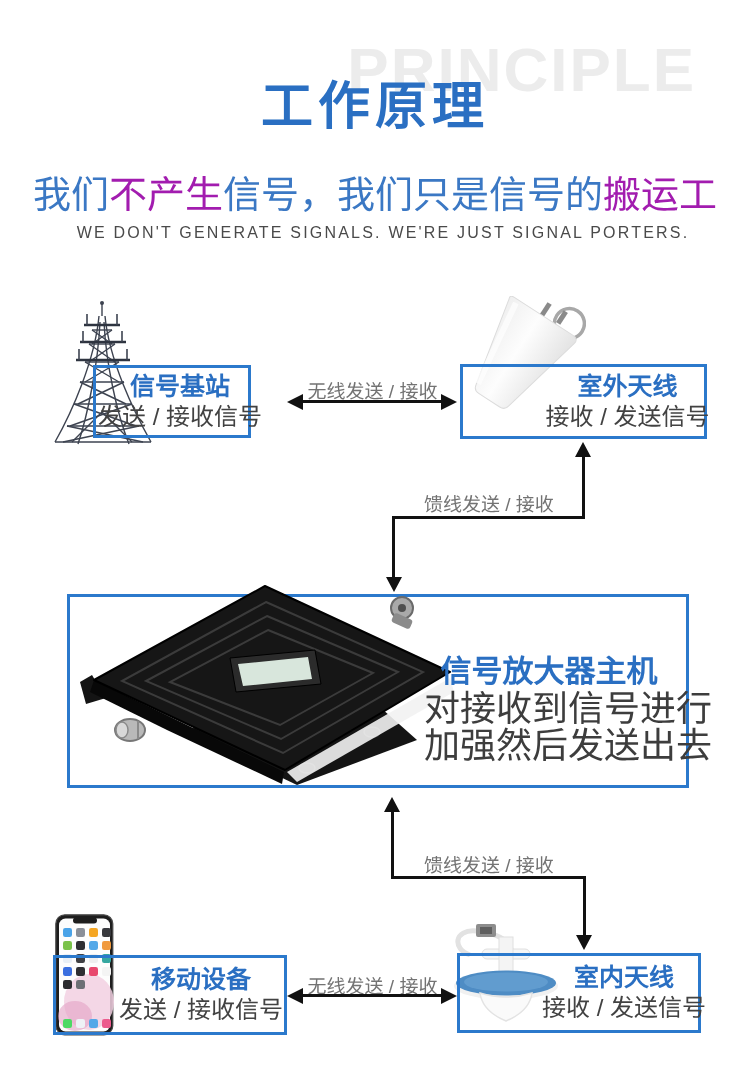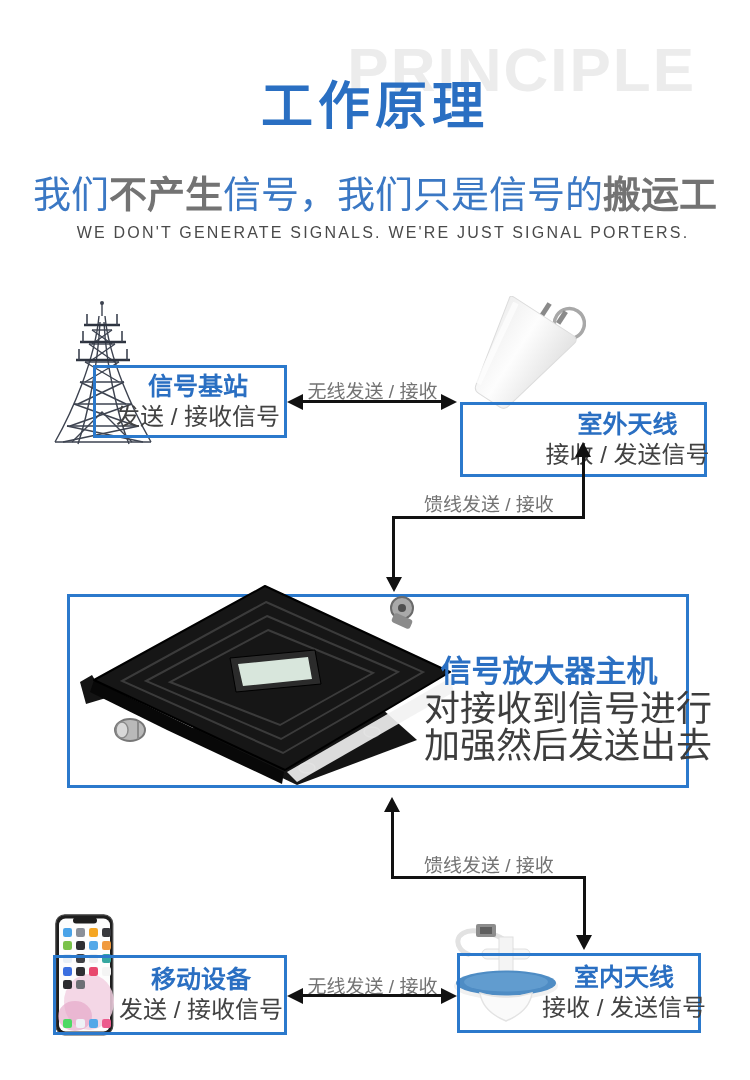--- a/index.html
+++ b/index.html
@@ -6,32 +6,32 @@
   body{font-family:"Liberation Sans","DejaVu Sans",sans-serif;}
   #canvas{position:relative;width:750px;height:1080px;background:#fff;overflow:hidden;}
 
   
   .watermark{position:absolute;top:34px;left:0;width:696px;text-align:right;
     font-size:62px;font-weight:bold;letter-spacing:2px;color:#ececec;}
   .title{position:absolute;top:64px;left:0;width:750px;text-align:center;
     font-size:52px;font-weight:bold;letter-spacing:5px;color:#2a6fc2;}
   .subtitle{position:absolute;top:164px;left:0;width:750px;text-align:center;
     font-size:38px;color:#3b78c4;white-space:nowrap;}
-  .subtitle .b{font-weight:bold;color:#737373;}
+  .subtitle .b{font-weight:normal;color:#a21caf;}
   .subtitle-en{position:absolute;top:224px;left:0;width:750px;text-align:center;
     font-size:16px;letter-spacing:2.2px;color:#4a4a4a;white-space:nowrap;margin-left:8px;}
 
   
   .nodebox{position:absolute;border:3px solid #2b79cc;box-sizing:border-box;
     display:flex;flex-direction:column;justify-content:center;align-items:center;background:transparent;}
   .nodebox .nt{font-weight:bold;color:#2a6fc2;font-size:25px;line-height:30px;white-space:nowrap;}
   .nodebox .nd{color:#424242;font-size:24px;line-height:32px;white-space:nowrap;}
 
-  #box-base{left:93px;top:365px;width:194px;height:73px;padding-left:16px;}
-  #box-outdoor{left:460px;top:364px;width:247px;height:75px;padding-left:88px;margin-top:38px;}
+  #box-base{left:93px;top:365px;width:158px;height:73px;padding-left:16px;}
+  #box-outdoor{left:460px;top:364px;width:247px;height:75px;padding-left:88px;}
   #box-mobile{left:53px;top:955px;width:234px;height:80px;padding-left:62px;}
   #box-indoor{left:457px;top:953px;width:244px;height:80px;padding-left:90px;}
 
   
   #box-amp{left:67px;top:594px;width:622px;height:194px;}
   .amp-text{position:absolute;left:424px;top:653px;width:250px;text-align:center;}
   .amp-text .at{font-size:31px;font-weight:bold;color:#2a6fc2;line-height:37px;white-space:nowrap;}
   .amp-text .ad{font-size:36px;color:#3d3d3d;line-height:37px;white-space:nowrap;}
 
   

